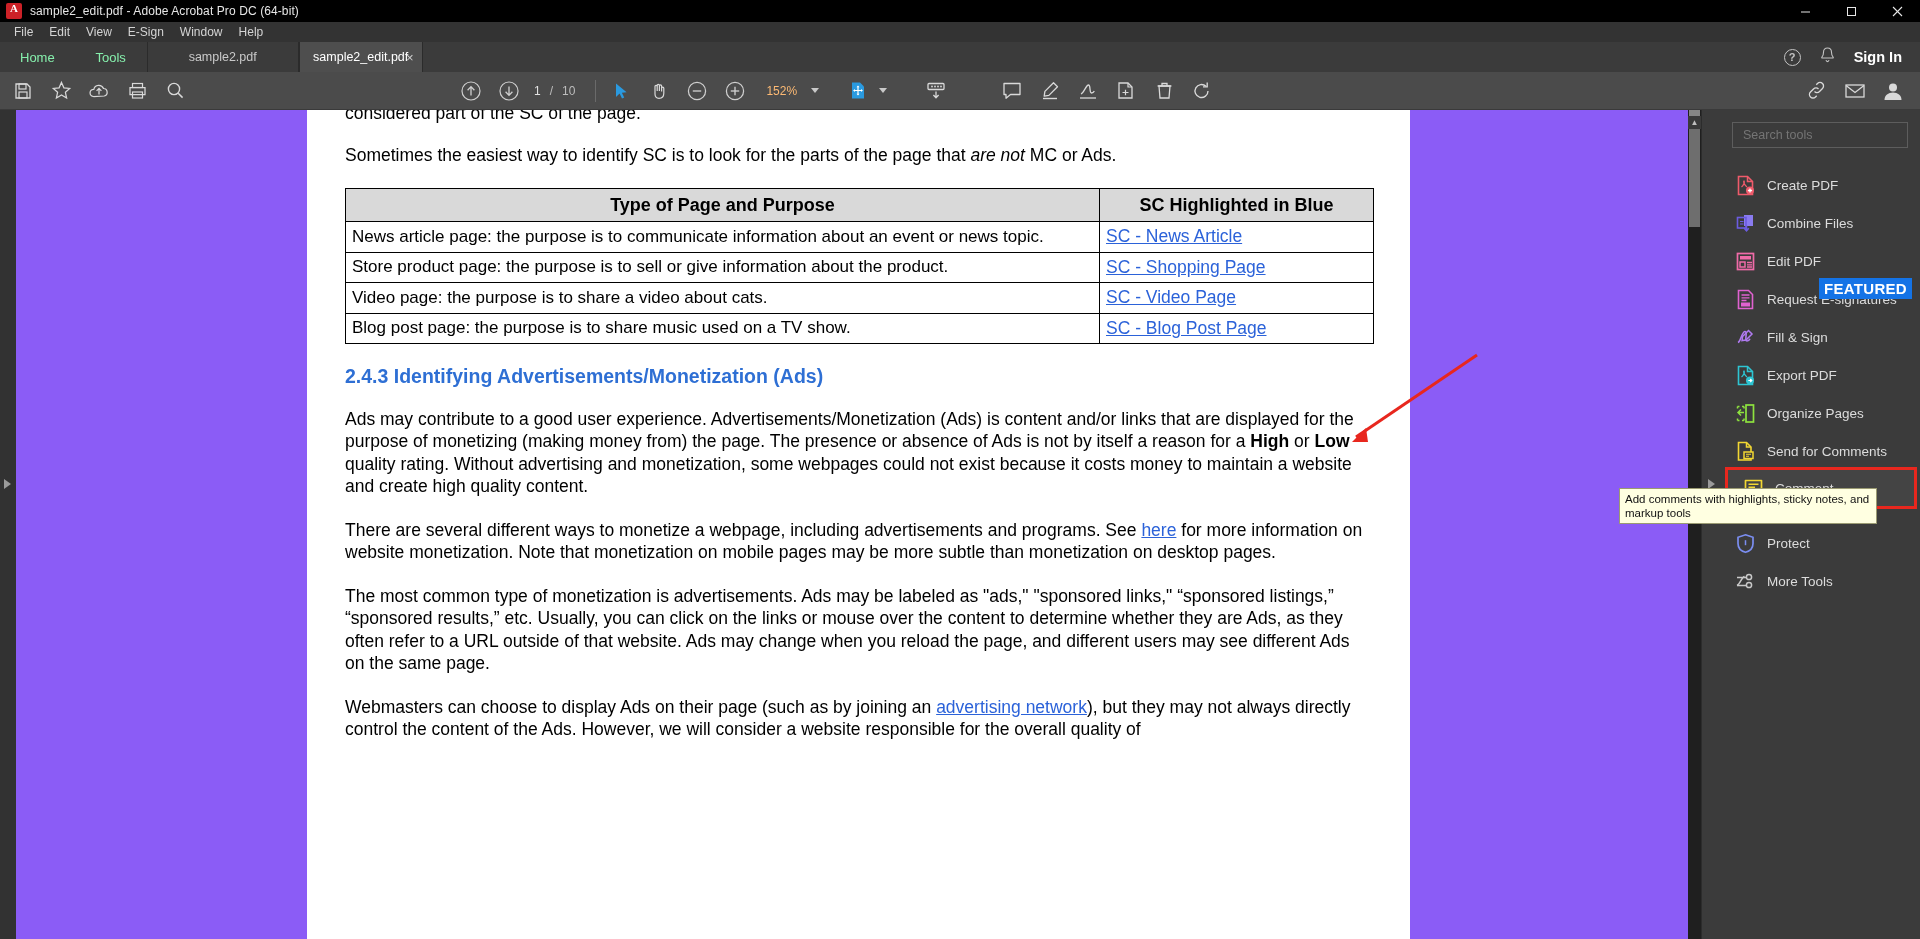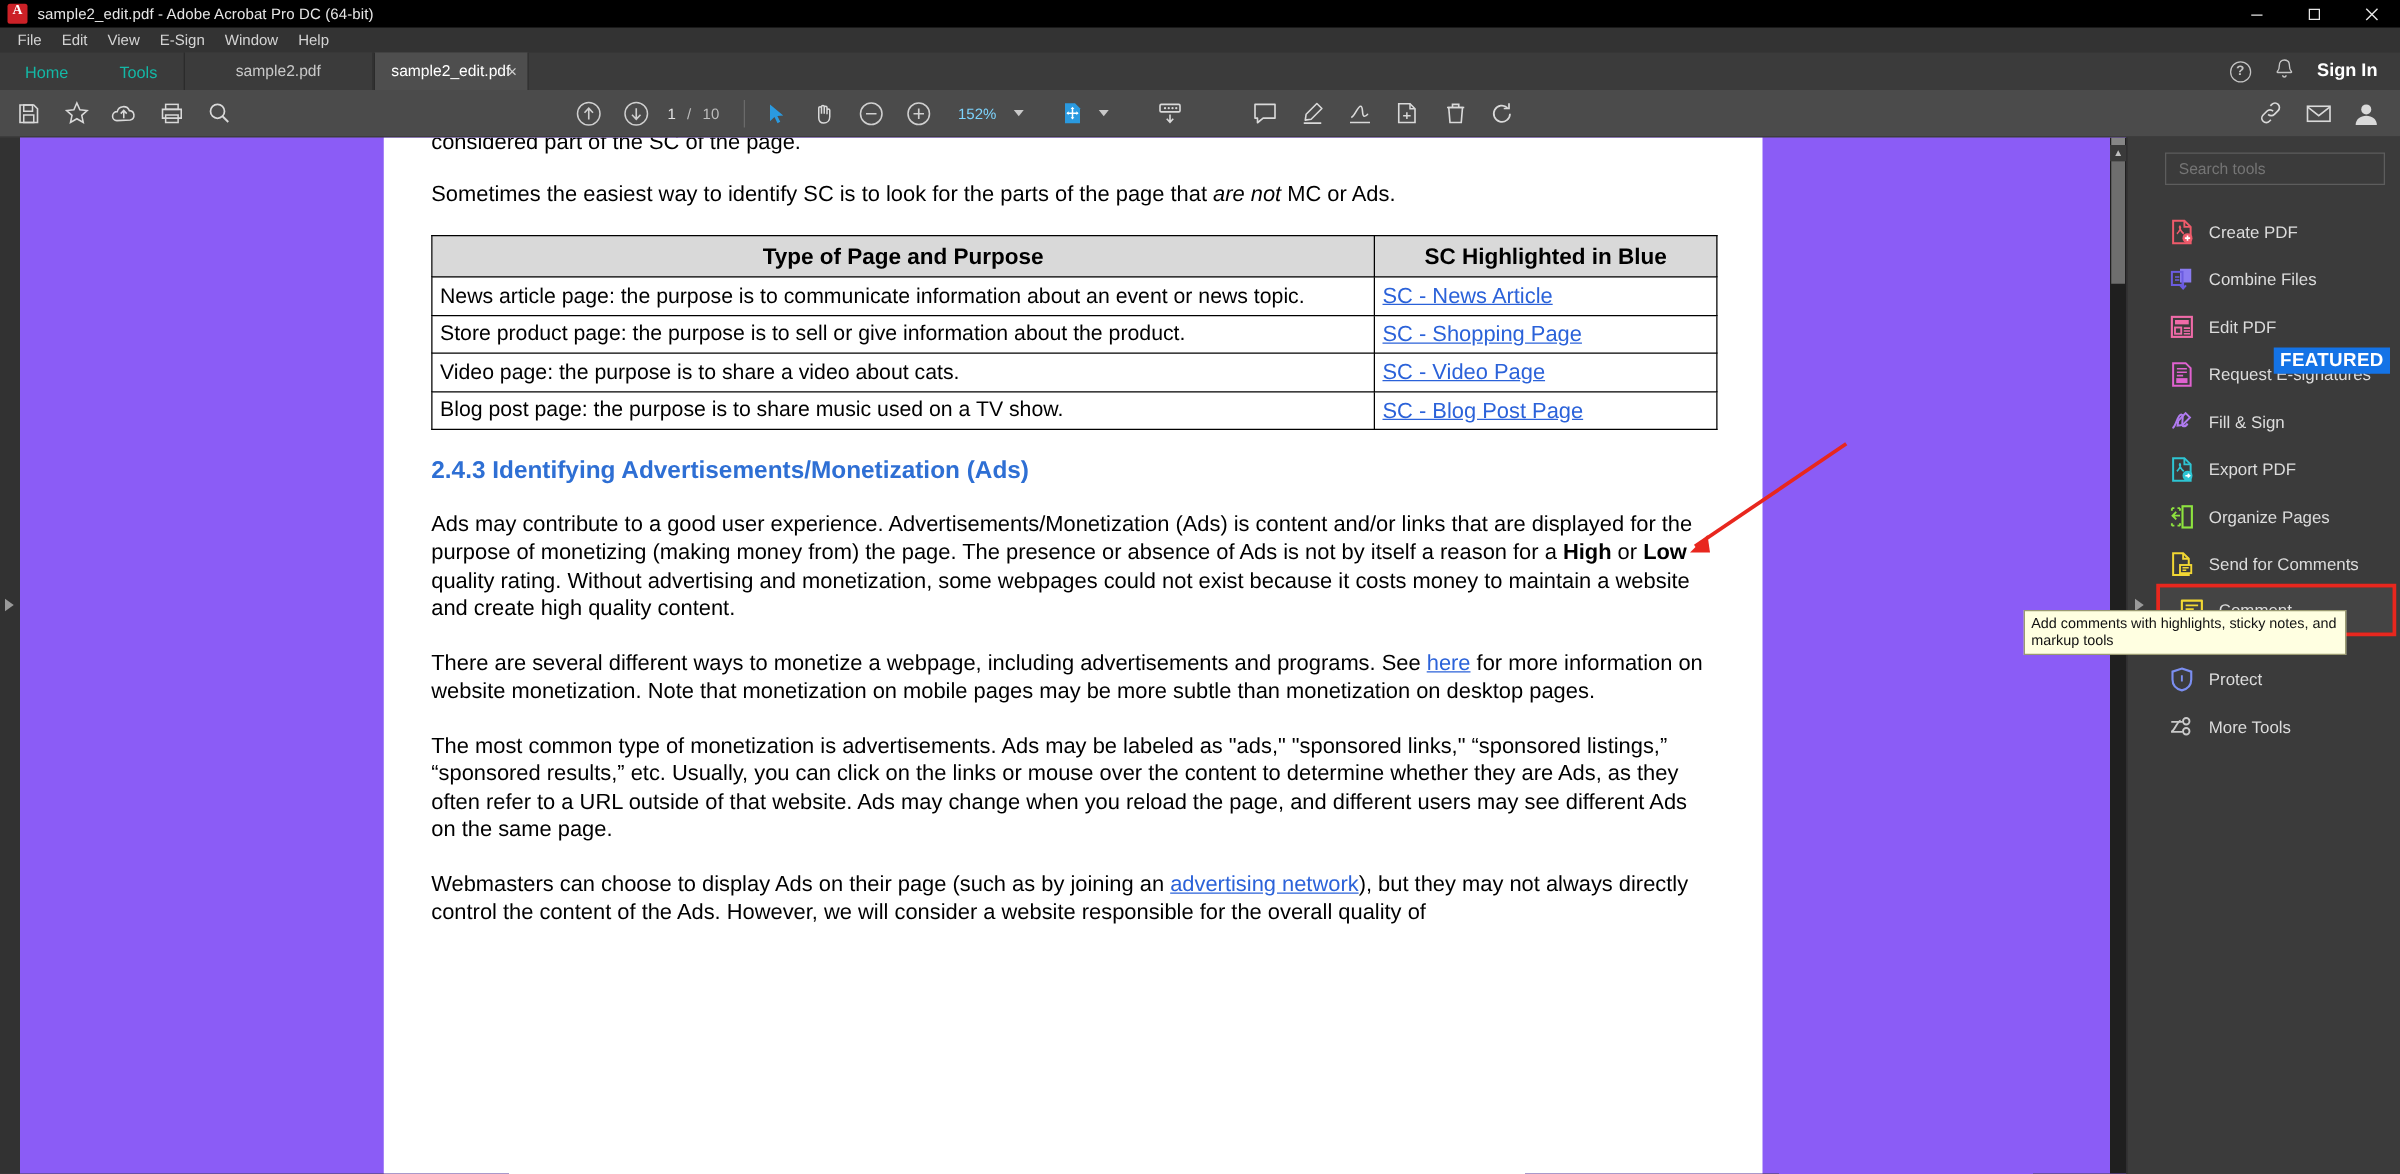--- a/index.html
+++ b/index.html
@@ -44,21 +44,21 @@
     color: #d4d4d4; font-size: 12px; padding: 2px 8px;
   }
 
   
   .tabbar {
     height: 30px; background: #3b3b3b;
     display: flex; align-items: stretch; position: relative;
   }
   .tab-home, .tab-tools {
     display: flex; align-items: center; justify-content: center;
-    color: #14b8a6; font-size: 13px; padding: 0 20px;
+    color: #86efac; font-size: 13px; padding: 0 20px;
   }
   .tab-home { min-width: 72px; }
   .tab-tools { min-width: 72px; }
   .doc-tab {
     display: flex; align-items: center; justify-content: center;
     font-size: 12.5px; color: #c9c9c9;
     width: 152px; border-left: 1px solid #2b2b2b; border-right: 1px solid #2b2b2b;
     background: #3b3b3b; position: relative;
   }
   .doc-tab.active { background: #4e4e4e; color: #ffffff; width: 124px; }
@@ -84,21 +84,21 @@
   .tb-group { display: flex; align-items: center; }
   .tb-btn {
     width: 38px; height: 38px; display: flex; align-items: center; justify-content: center;
   }
   .tb-sep { width: 1px; height: 22px; background: #6a6a6a; margin: 0 6px; }
   .page-field {
     color: #e2e2e2; font-size: 12px; display: flex; align-items: baseline; gap: 9px;
     padding: 0 6px;
   }
   .page-field .pg-total { color: #bdbdbd; }
-  .zoom-val { color: #7dd3fc; font-size: 12px; }
+  .zoom-val { color: #fdba74; font-size: 12px; }
   .caret-dn {
     width: 0; height: 0; border-left: 4px solid transparent; border-right: 4px solid transparent;
     border-top: 5px solid #c9c9c9;
   }
   .tb-right { margin-left: auto; display: flex; align-items: center; padding-right: 8px; }
 
   
   .main { display: flex; height: calc(939px - 22px - 20px - 30px - 38px); }
 
   .left-rail {

